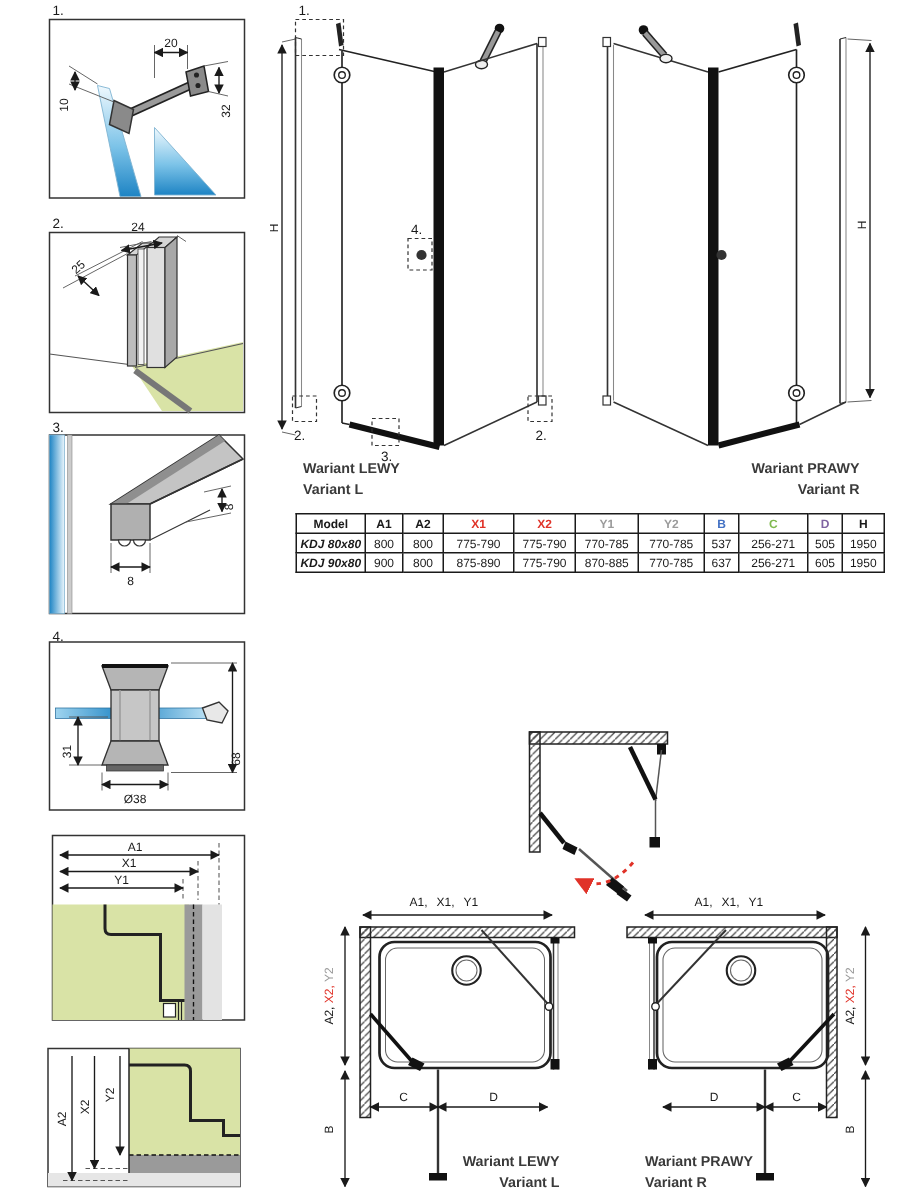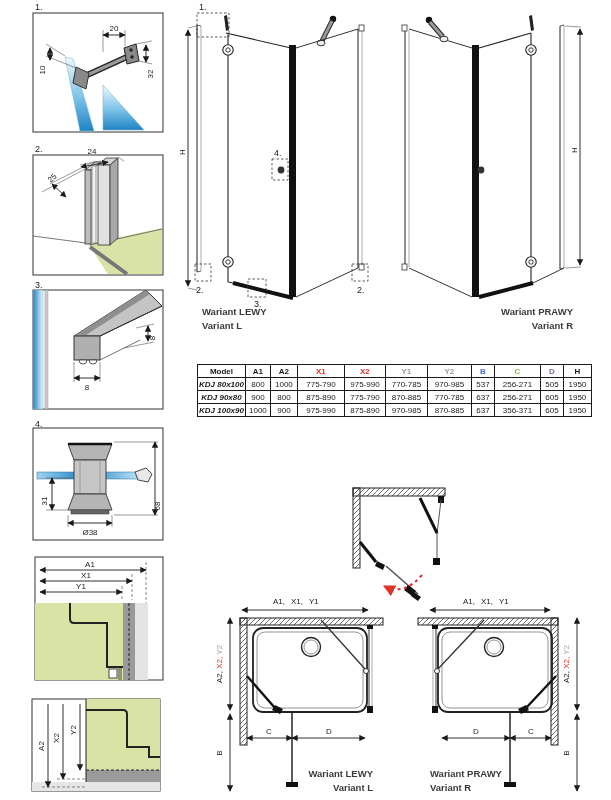--- a/index.html
+++ b/index.html
@@ -3,21 +3,21 @@
 <meta charset="utf-8">
 <style>
   html,body{margin:0;padding:0;background:#fff;}
   .page{position:relative;width:611px;height:800px;background:#fff;overflow:hidden;
         font-family:"Liberation Sans",sans-serif;color:#1a1a1a;}
   .abs{position:absolute;}
   svg text{font-family:"Liberation Sans",sans-serif;}
   .dimtxt{font-size:8px;fill:#1a1a1a;}
   .numtxt{font-size:9px;fill:#1a1a1a;}
   .cap{font-size:9.5px;font-weight:600;fill:#3a3a3a;}
-  table.dim-table{position:absolute;left:197px;top:364px;border-collapse:collapse;table-layout:fixed;}
+  table.dim-table{position:absolute;left:197px;top:342px;border-collapse:collapse;table-layout:fixed;}
   table.dim-table th,table.dim-table td{border:1px solid #1a1a1a;font-size:8px;text-align:center;
         padding:0 1px;height:12px;line-height:11px;white-space:nowrap;overflow:hidden;}
   table.dim-table th{font-weight:bold;}
   table.dim-table td.model{font-weight:bold;font-style:italic;}
 </style>
 </head>
 <body>
 
 <div class="page">
 
@@ -336,58 +336,45 @@
           <th style="color: rgb(155, 155, 155);">Y1</th>
           <th style="color: rgb(155, 155, 155);">Y2</th>
           <th style="color: rgb(68, 114, 196);">B</th>
           <th style="color: rgb(127, 185, 78);">C</th>
           <th style="color: rgb(128, 100, 162);">D</th>
           <th style="color: rgb(26, 26, 26);">H</th>
         </tr>
       </thead>
   <tbody>
         <tr>
-          <td class="model">KDJ 80x100</td>
+          <td class="model">KDJ 80x80</td>
           <td>800</td>
-          <td>1000</td>
+          <td>800</td>
           <td>775-790</td>
-          <td>975-990</td>
+          <td>775-790</td>
           <td>770-785</td>
-          <td>970-985</td>
+          <td>770-785</td>
           <td>537</td>
           <td>256-271</td>
           <td>505</td>
           <td>1950</td>
         </tr>
         <tr>
           <td class="model">KDJ 90x80</td>
           <td>900</td>
           <td>800</td>
           <td>875-890</td>
           <td>775-790</td>
           <td>870-885</td>
           <td>770-785</td>
           <td>637</td>
           <td>256-271</td>
           <td>605</td>
           <td>1950</td>
         </tr>
-        <tr>
-          <td class="model">KDJ 100x90</td>
-          <td>1000</td>
-          <td>900</td>
-          <td>975-990</td>
-          <td>875-890</td>
-          <td>970-985</td>
-          <td>870-885</td>
-          <td>637</td>
-          <td>356-371</td>
-          <td>605</td>
-          <td>1950</td>
-        </tr>
       </tbody>
 </table>
 
 <svg class="abs" style="left:340px;top:478px" width="150" height="132">
   <rect x="13" y="10" width="92" height="8" fill="url(#hatch)" stroke="#222" stroke-width="1"></rect>
   <rect x="13" y="10" width="7" height="80" fill="url(#hatch)" stroke="#222" stroke-width="1"></rect>
   <g>
     <rect x="98" y="18" width="6" height="7" fill="#111"></rect>
     <line x1="101" y1="22" x2="97" y2="56" stroke="#555" stroke-width="1"></line>
     <line x1="80" y1="20" x2="97" y2="55" stroke="#111" stroke-width="3"></line>

